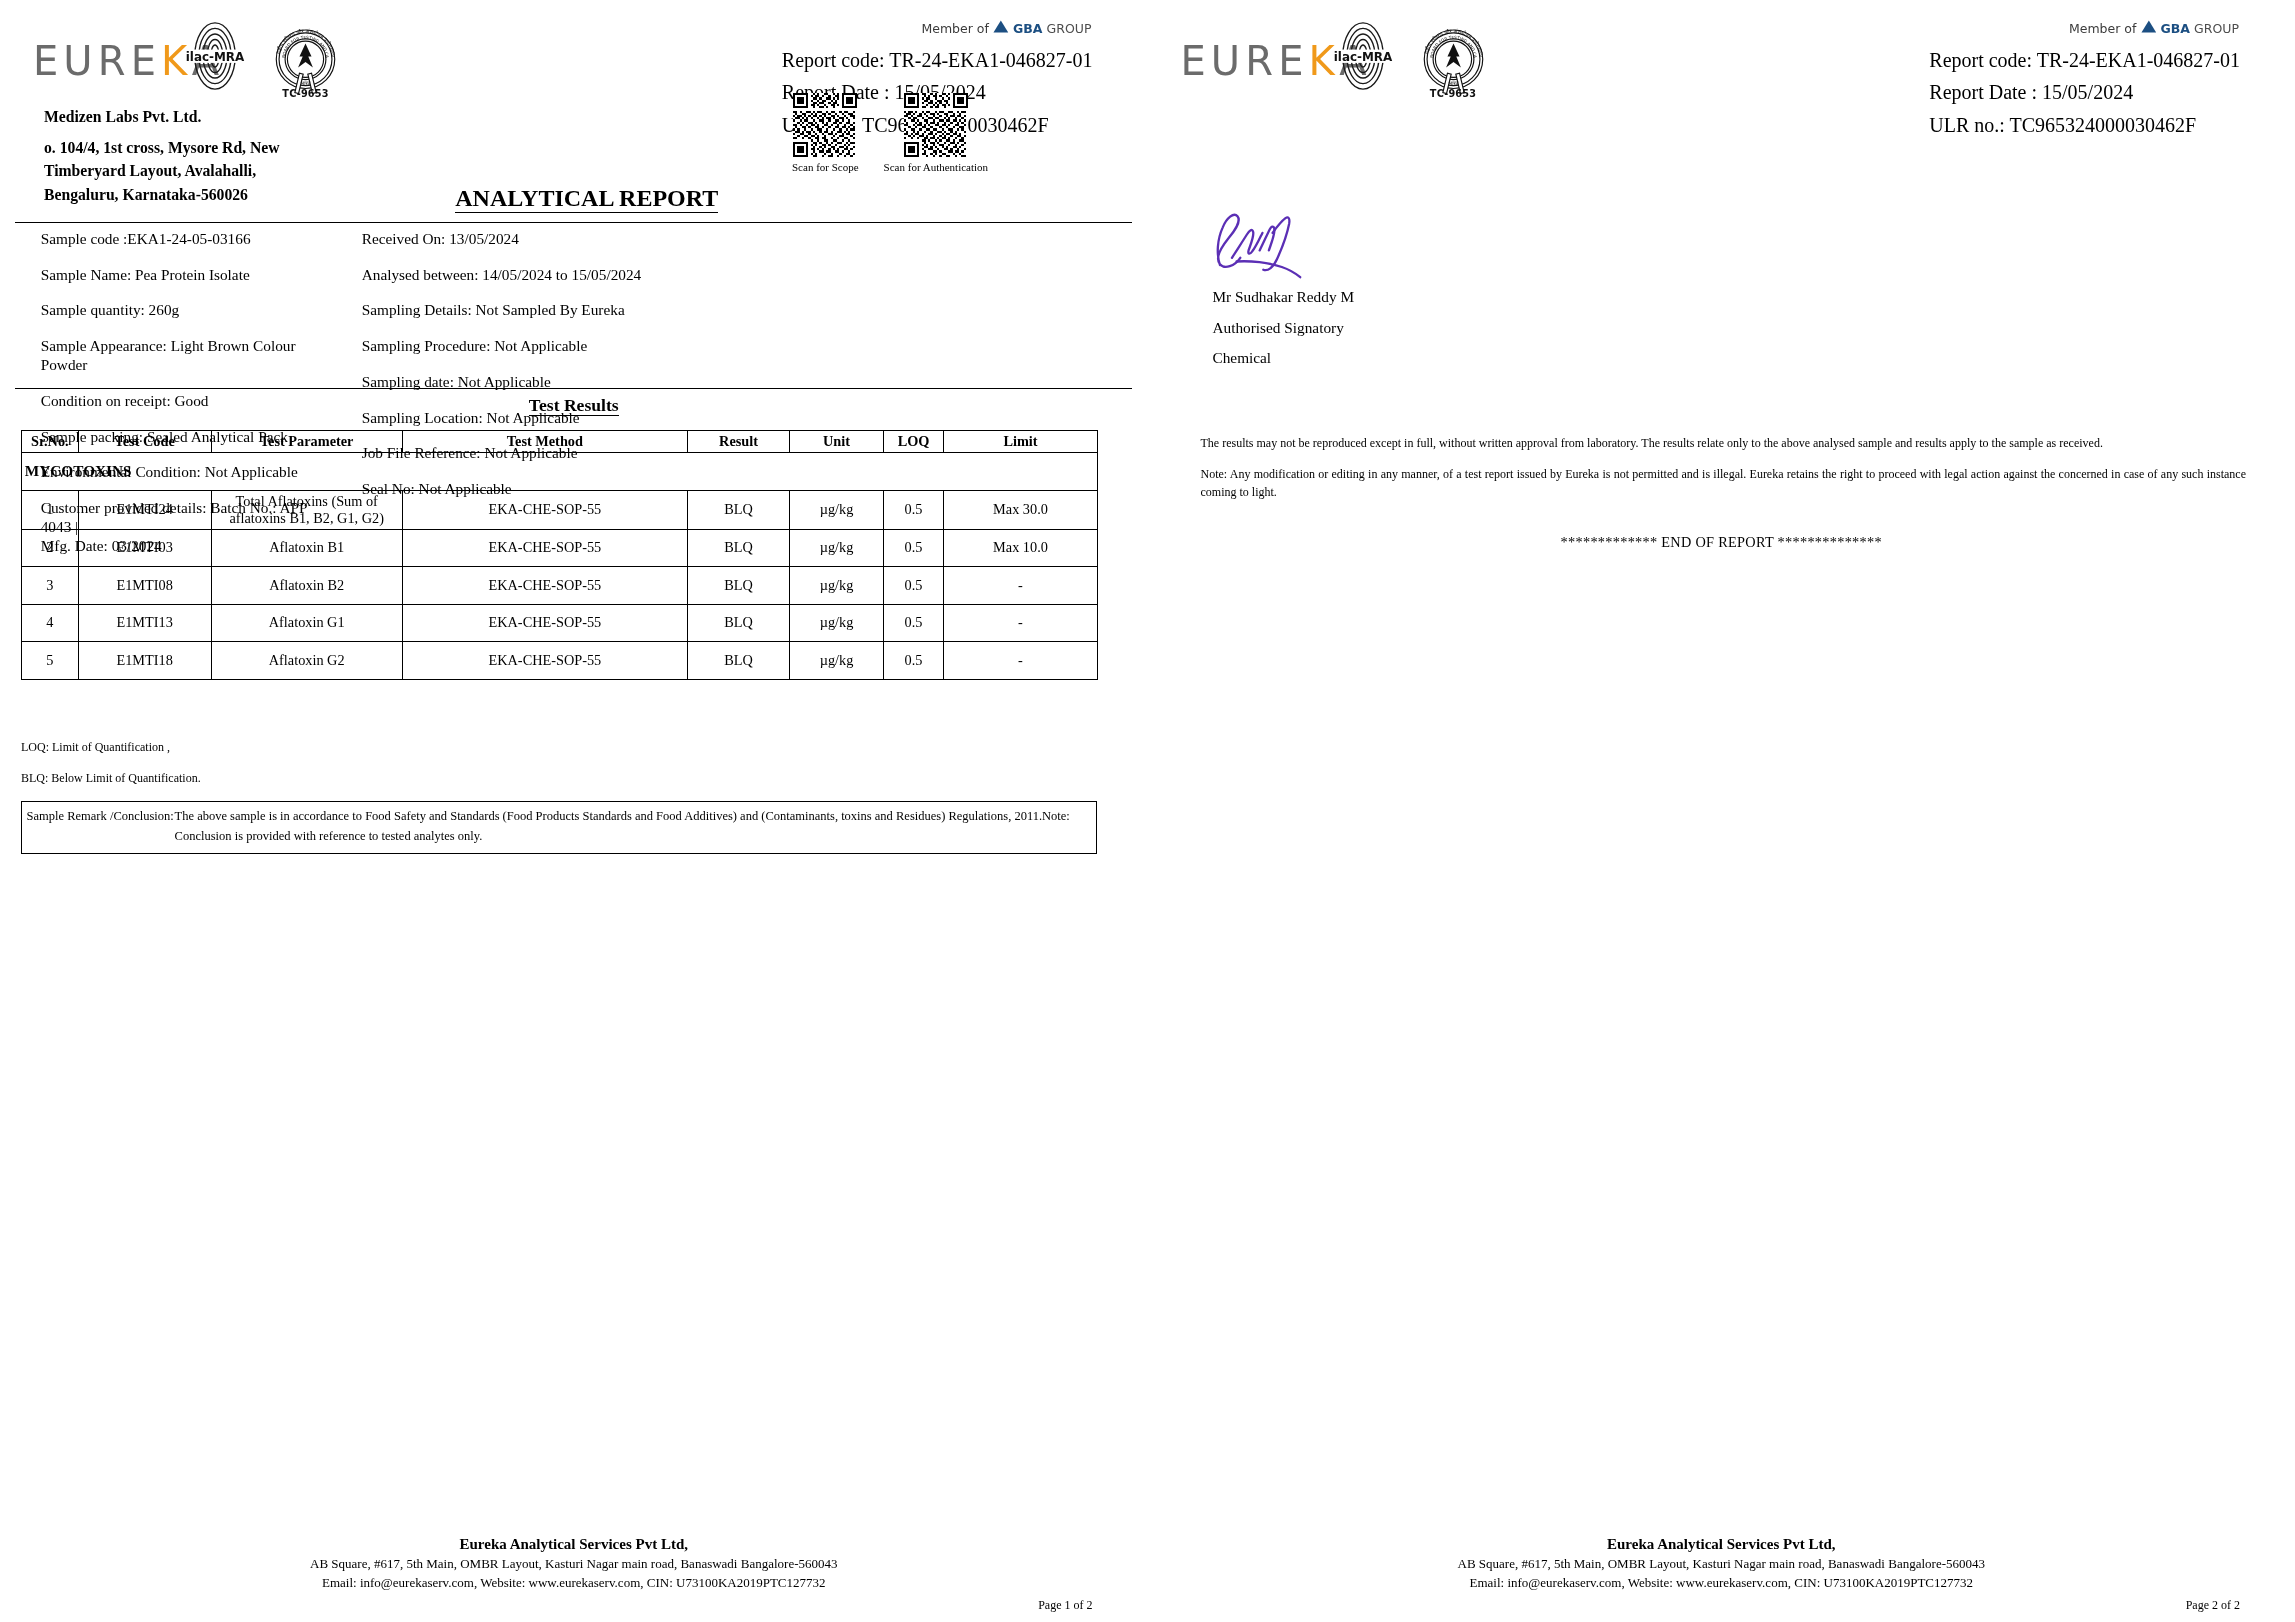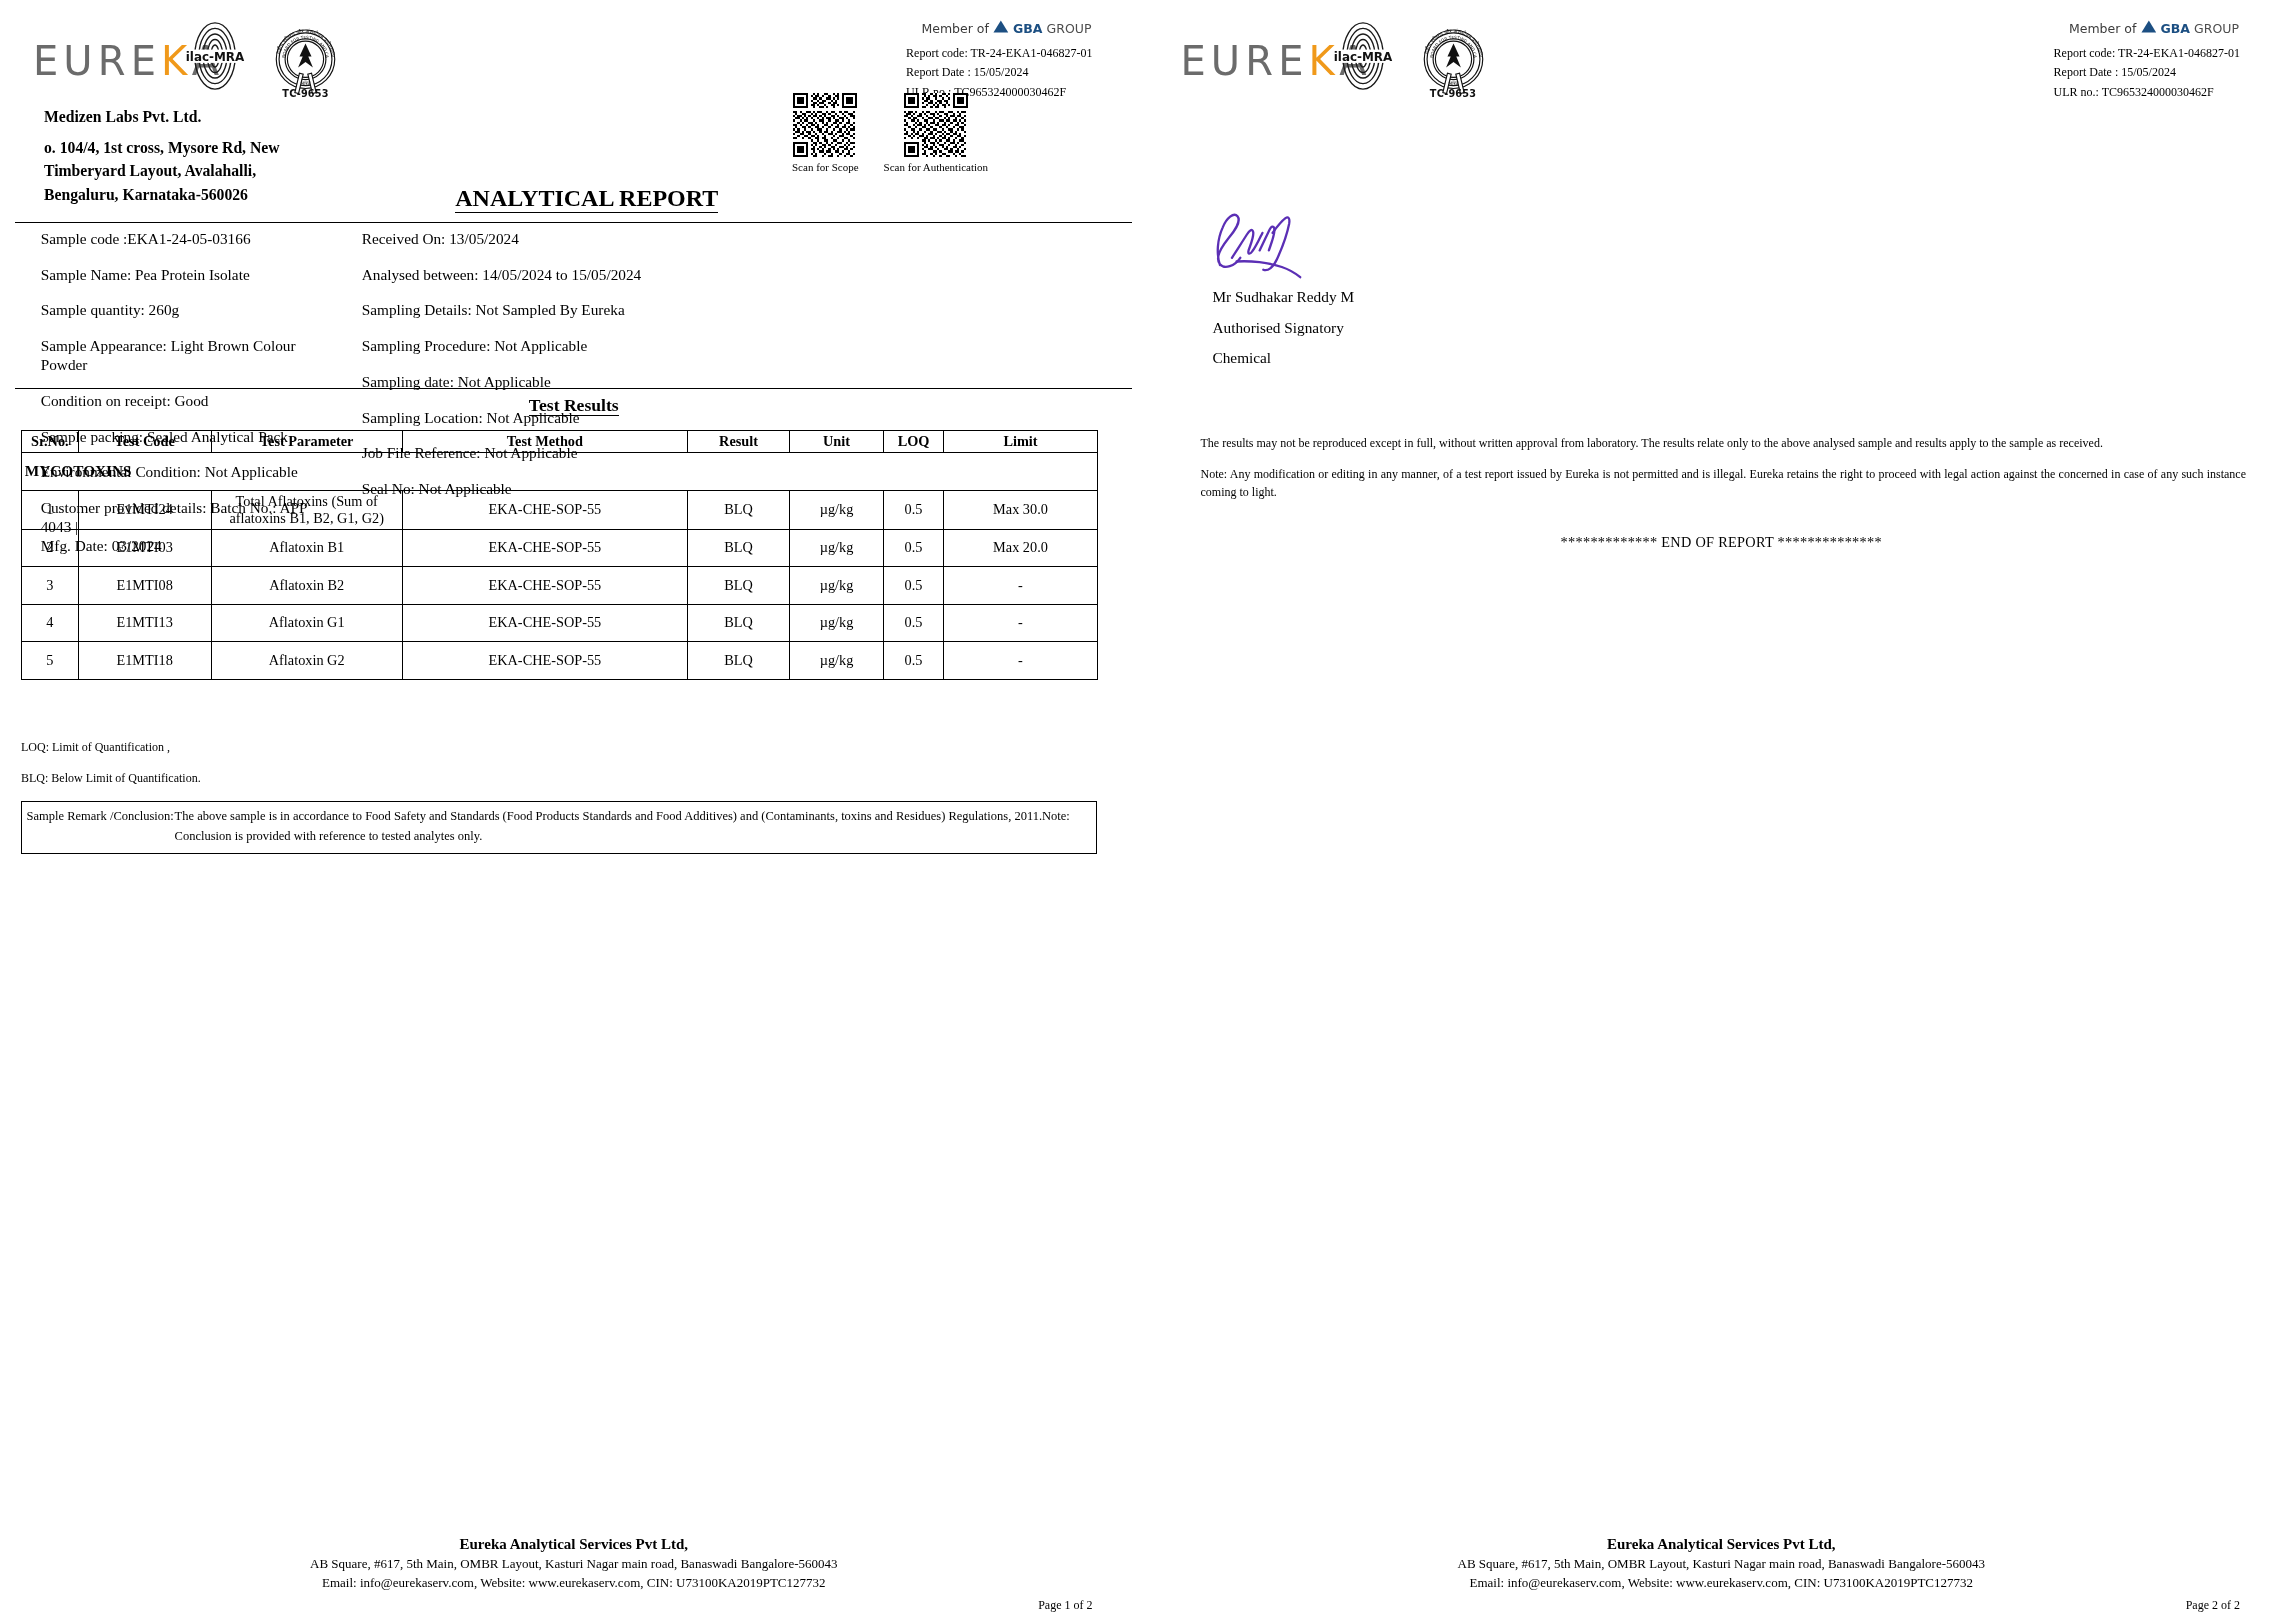--- a/index.html
+++ b/index.html
@@ -41,21 +41,21 @@
     position:absolute;right:56px;top:20.3px;
     display:flex;align-items:center;gap:4.2px;
     font-family:"DejaVu Sans", sans-serif;
     font-size:12.5px;color:#3b3b3b;white-space:nowrap;
   }
   .gba .tri{display:inline-block;}
   .gba .bold{font-weight:700;color:#1c4f82;letter-spacing:0px;}
   .gba .thin{font-weight:400;color:#4d4d4d;}
   .rep-meta{
     position:absolute;right:55px;top:44px;
-    font-size:12px;line-height:1.62;white-space:nowrap;text-align:left;
+    font-size:20px;line-height:1.62;white-space:nowrap;text-align:left;
   }
   
   .client{
     position:absolute;left:44px;top:105px;
     font-weight:700;font-size:15.7px;line-height:1.5;
     max-width:287px;
   }
   .client .l1{margin-bottom:7px;}
   
   .qr-wrap{position:absolute;left:792px;top:93px;display:flex;gap:25px;}
@@ -761,21 +761,21 @@
           <td class="ctr">Max 30.0</td>
         </tr>
         <tr class="body">
           <td class="ctr">2</td>
           <td class="ctr">E1MTI03</td>
           <td class="lft">Aflatoxin B1</td>
           <td class="ctr">EKA-CHE-SOP-55</td>
           <td class="ctr">BLQ</td>
           <td class="ctr">µg/kg</td>
           <td class="ctr">0.5</td>
-          <td class="ctr">Max 20.0</td>
+          <td class="ctr">Max 10.0</td>
         </tr>
         <tr class="body">
           <td class="ctr">3</td>
           <td class="ctr">E1MTI08</td>
           <td class="lft">Aflatoxin B2</td>
           <td class="ctr">EKA-CHE-SOP-55</td>
           <td class="ctr">BLQ</td>
           <td class="ctr">µg/kg</td>
           <td class="ctr">0.5</td>
           <td class="ctr">-</td>

